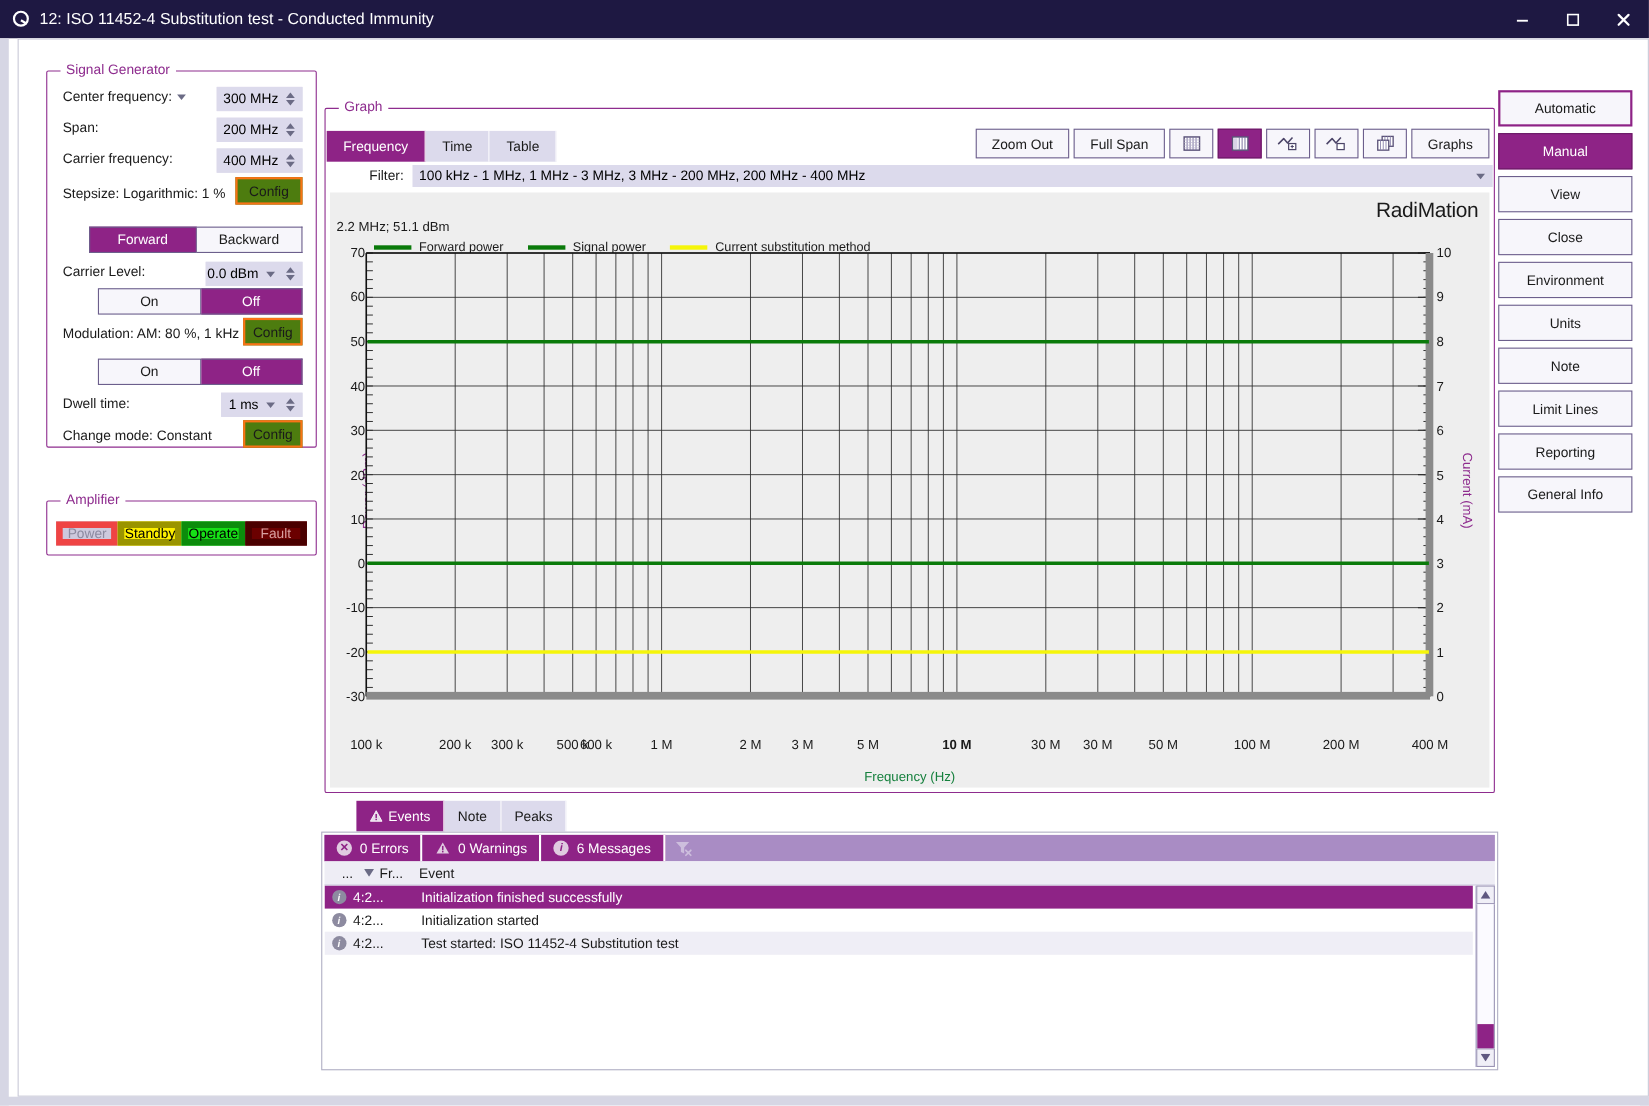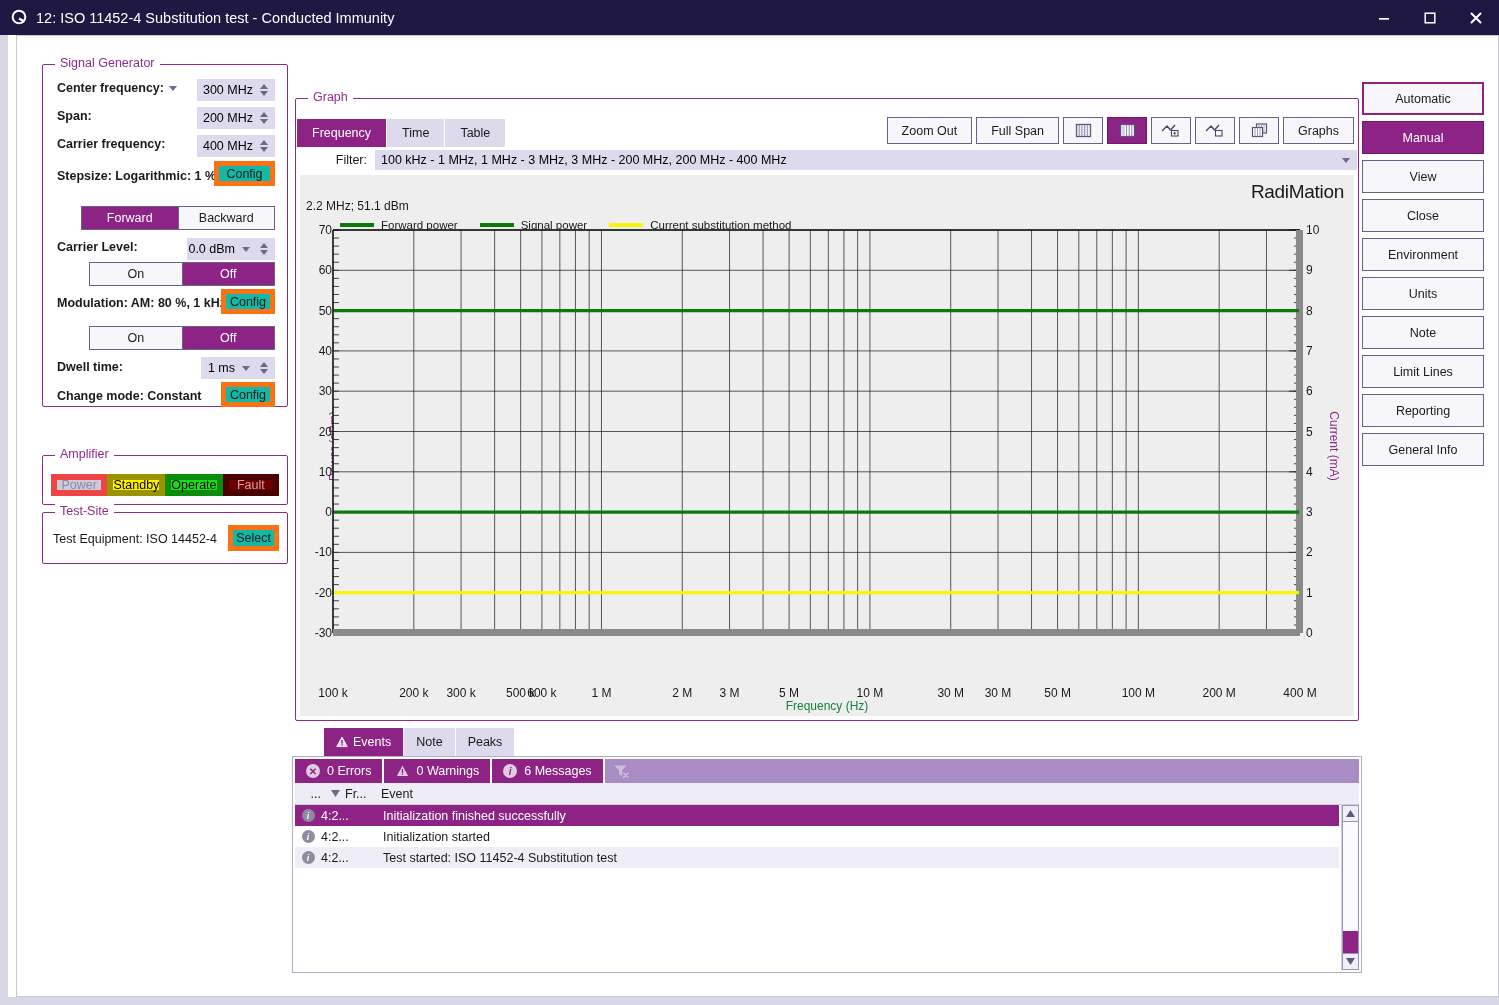--- a/index.html
+++ b/index.html
@@ -52,21 +52,21 @@
     border-radius:2px;
   }
   .groupbox > .gb-title {
     position:absolute; top:-9px; left:12px;
     background:#ffffff; padding:0 5px;
     color:#8e2c8e; font-size:12.5px;
   }
 
   
   #signal-generator { left:25px; top:28px; width:246px; height:343px; }
-  .sg-row { position:absolute; display:flex; align-items:center;font-weight:bold; }
+  .sg-row { position:absolute; display:flex; align-items:center; }
   .lbl { font-size:12.5px; color:#1a1a1a; white-space:nowrap; }
 
   .numfield {
     background:#dcdaec; border:1px solid #dcdaec;
     height:22px; display:flex; align-items:center; justify-content:flex-end;
     font-size:12.5px; color:#000; padding-right:3px;
   }
   .numfield .val { padding-right:2px; }
   .spinner {
     width:14px; height:22px; display:flex; flex-direction:column;
@@ -76,21 +76,21 @@
     width:0; height:0; border-left:4px solid transparent; border-right:4px solid transparent;
   }
   .spinner .up { border-bottom:5px solid #6b6b85; margin-bottom:2px; }
   .spinner .dn { border-top:5px solid #6b6b85; }
   .caret-dn {
     width:0;height:0;border-left:4px solid transparent;border-right:4px solid transparent;
     border-top:5px solid #6b6b85; margin:0 5px;
   }
 
   .btn {
-    background:#14b8a6; border:5px solid #f97316;
+    background:#4d7c0f; border:2px solid #f97316;
     font-size:12.5px; color:#1a1a1a;
     display:flex; align-items:center; justify-content:center;
     cursor:pointer;
   }
 
   .seg { display:flex; position:absolute; }
   .seg > div {
     flex:1; height:24px; display:flex; align-items:center; justify-content:center;
     font-size:12.5px; border:1px solid #6c5f8c; cursor:pointer;
   }
@@ -166,21 +166,21 @@
   .ylabel-right {
     position:absolute; right:-14px; top:50%; transform:translateY(-50%) rotate(90deg);
     transform-origin:center; font-size:12px; color:#8e2c8e; white-space:nowrap;
   }
   .xlabel {
     position:absolute; left:0; right:0; bottom:3px; text-align:center;
     font-size:12px; color:#15803d;
   }
   .ytick { position:absolute; right:0; transform:translateY(-50%); font-size:12px; color:#1a1a1a; }
   .ytick-r { position:absolute; left:0; transform:translateY(-50%); font-size:12px; color:#1a1a1a; }
-  .xtick { position:absolute; top:16px; transform:translateX(-50%); font-size:12px; color:#1a1a1a; white-space:nowrap; }
+  .xtick { position:absolute; top:0; transform:translateX(-50%); font-size:12px; color:#1a1a1a; white-space:nowrap; }
 
   
   #bottom-panel { position:absolute; left:275px; top:692px; width:1070px; height:245px; }
   .bp-tabs { position:absolute; left:0; top:0; height:28px; display:flex;padding-left:32px; }
   .bp-tab {
     padding:0 12px; height:28px; display:flex; align-items:center; gap:5px;
     font-size:12.5px; background:#dcdaec; color:#1a1a1a; cursor:pointer;
     border-right:1px solid #ffffff;
   }
   .bp-tab.active { background:#8e2386; color:#ffffff; }
@@ -375,25 +375,20 @@
   <div class="groupbox" id="amplifier">
     <div class="gb-title">Amplifier</div>
     <div class="amp-strip">
       <div class="amp-power">Power</div>
       <div class="amp-standby">Standby</div>
       <div class="amp-operate">Operate</div>
       <div class="amp-fault">Fault</div>
     </div>
   </div>
 
-  <div class="groupbox" id="test-site">
-    <div class="gb-title">Test-Site</div>
-    <div class="lbl" style="position:absolute; left:10px; top:19px;">Test Equipment: ISO 14452-4</div>
-    <div class="btn" style="position:absolute; left:185px; top:12px; width:51px; height:26px;">Select</div>
-  </div>
 
   <div class="groupbox" id="graph-group">
     <div class="gb-title">Graph</div>
 
     <div class="tabstrip">
       <div class="tab active">Frequency</div>
       <div class="tab">Time</div>
       <div class="tab">Table</div>
     </div>
 
@@ -498,21 +493,21 @@
       <div id="xtick-layer" style="position:absolute; left:0; right:0; bottom:30px; height:16px;">
             <div class="xtick" style="left: 33px;">100 k</div>
             <div class="xtick" style="left: 113.814px;">200 k</div>
             <div class="xtick" style="left: 161.087px;">300 k</div>
             <div class="xtick" style="left: 220.644px;">500 k</div>
             <div class="xtick" style="left: 241.901px;">600 k</div>
             <div class="xtick" style="left: 301.457px;">1 M</div>
             <div class="xtick" style="left: 382.271px;">2 M</div>
             <div class="xtick" style="left: 429.544px;">3 M</div>
             <div class="xtick" style="left: 489.101px;">5 M</div>
-            <div class="xtick" style="left: 569.915px;">10 M</div>
+            <div class="xtick" style="left: 569.915px; font-weight: bold;">10 M</div>
             <div class="xtick" style="left: 650.729px;">30 M</div>
             <div class="xtick" style="left: 698.002px;">30 M</div>
             <div class="xtick" style="left: 757.559px;">50 M</div>
             <div class="xtick" style="left: 838.372px;">100 M</div>
             <div class="xtick" style="left: 919.186px;">200 M</div>
             <div class="xtick" style="left: 1000px;">400 M</div>
           </div>
 
       <svg id="plot-svg" style="position:absolute; left:0; top:0;" width="1056" height="543">
             <rect x="33" y="55" width="967" height="403" fill="#eeeeee"></rect>

